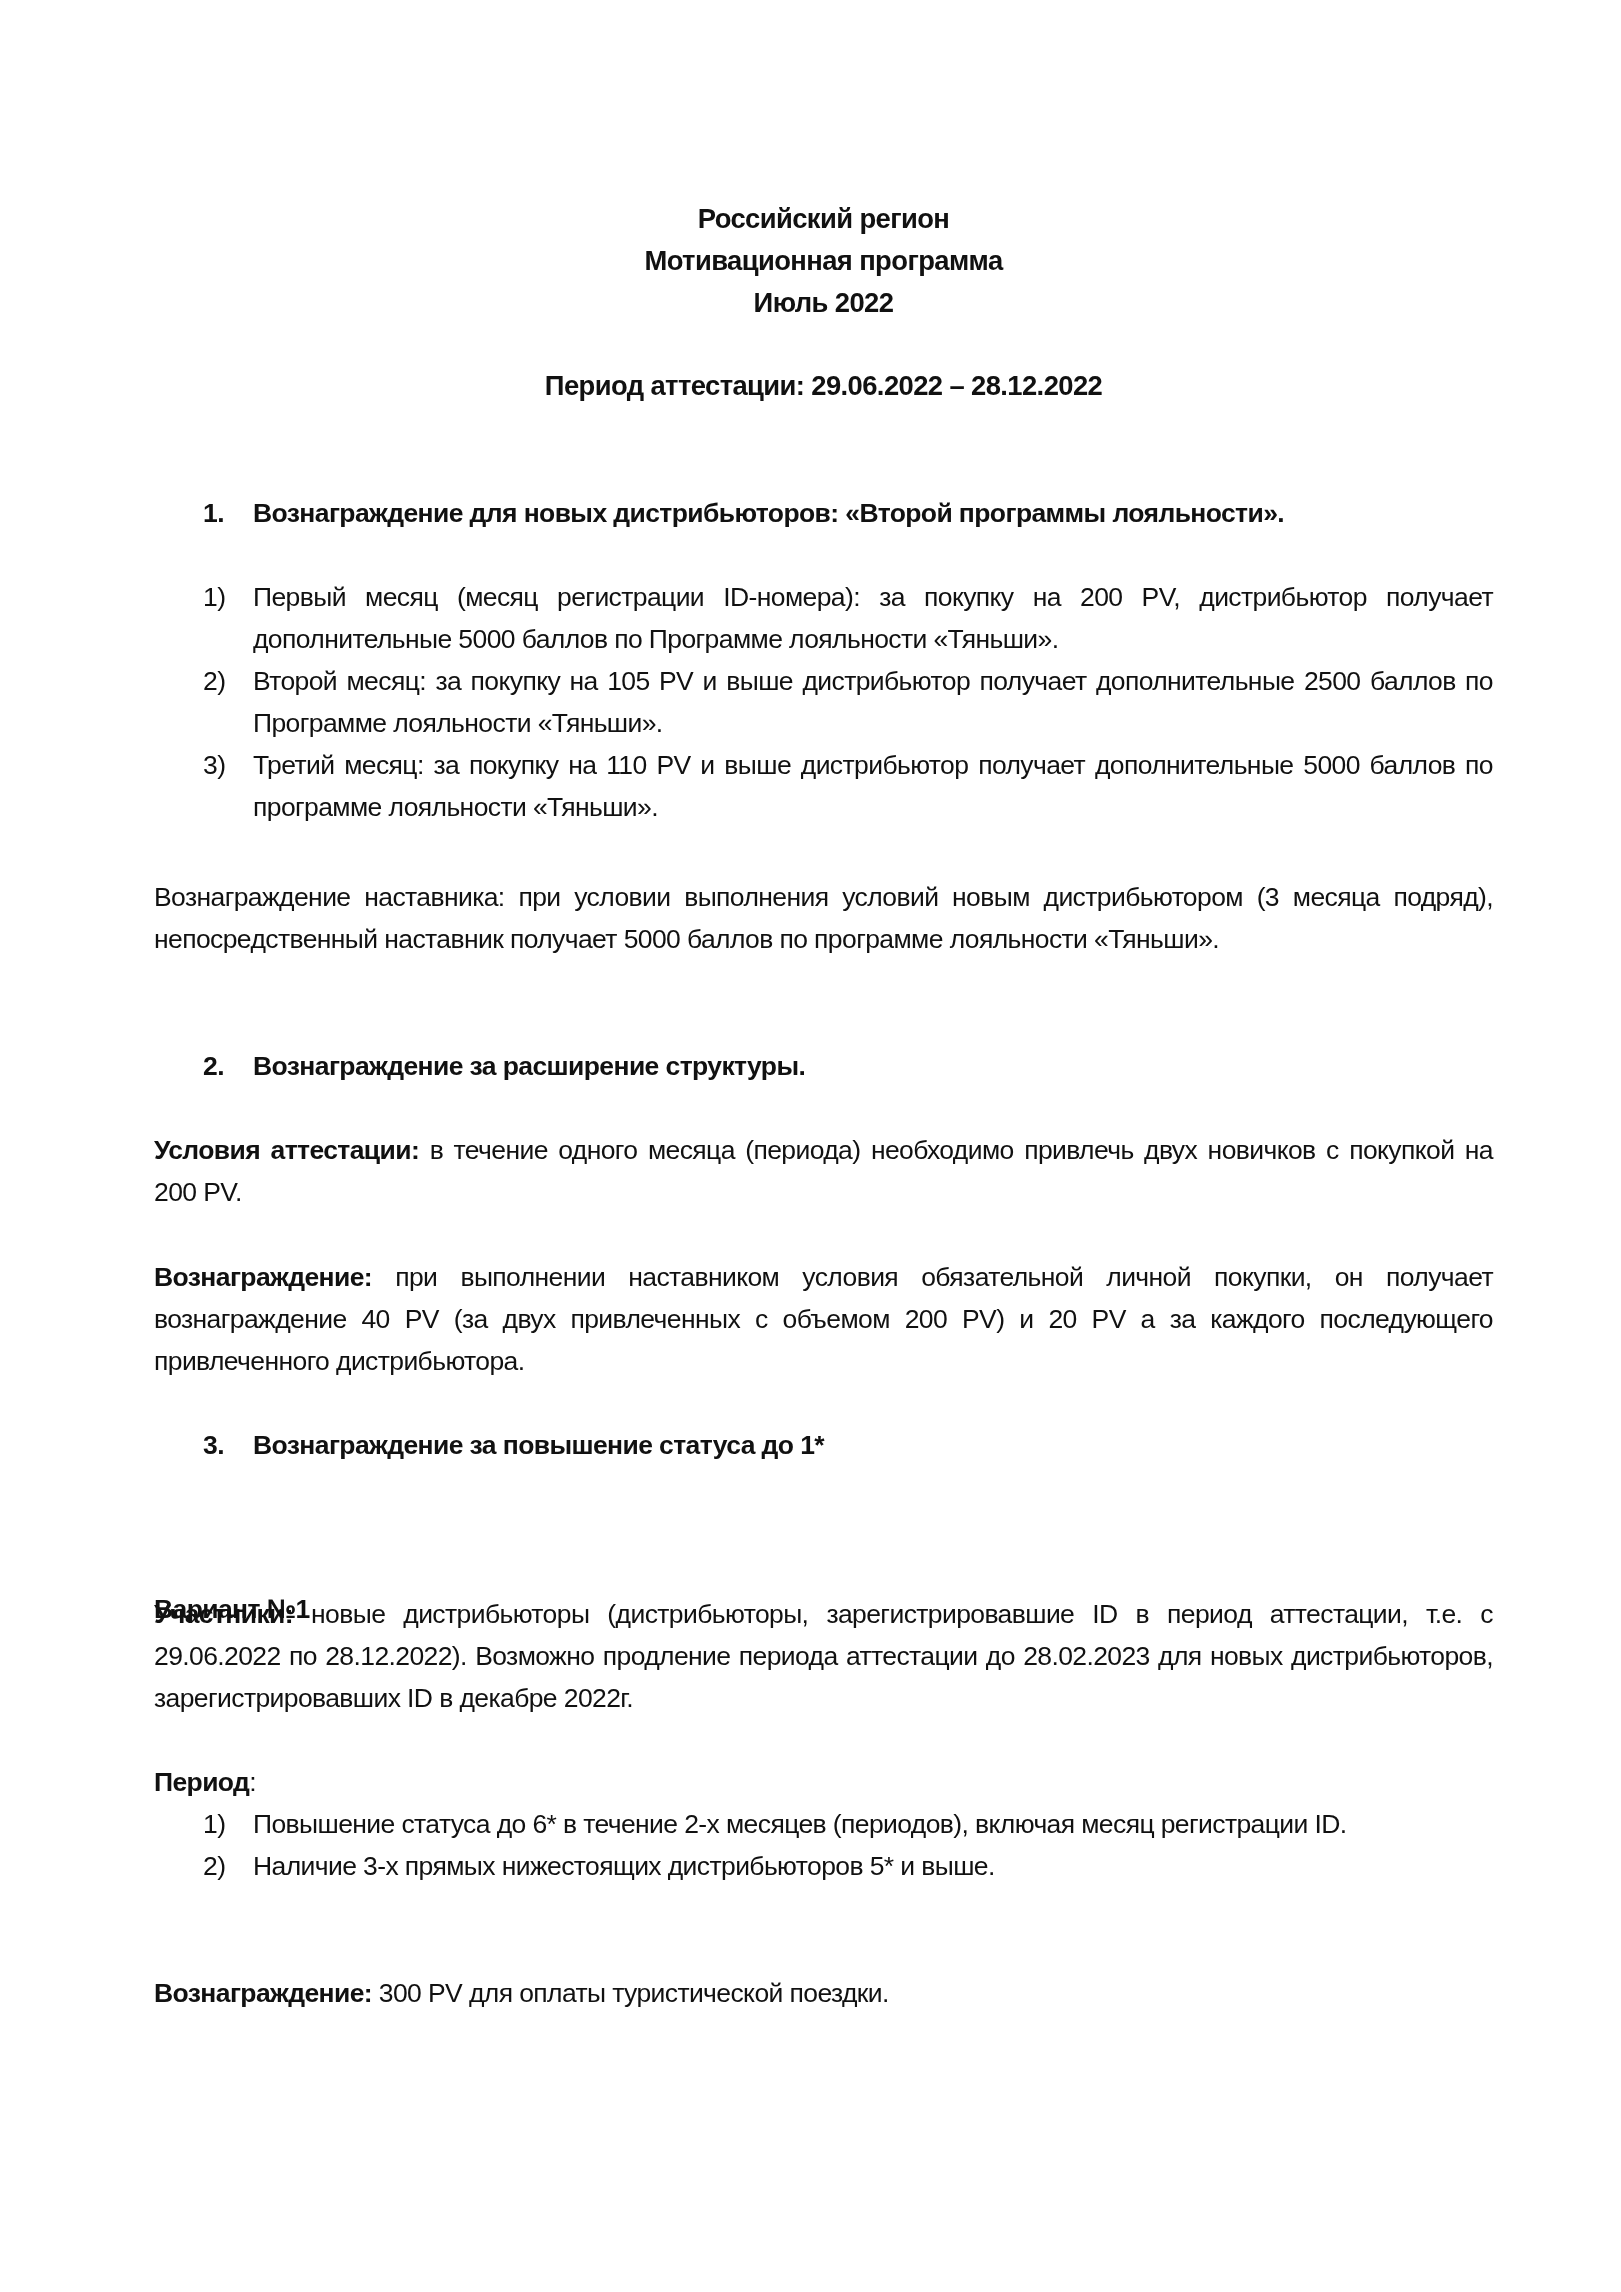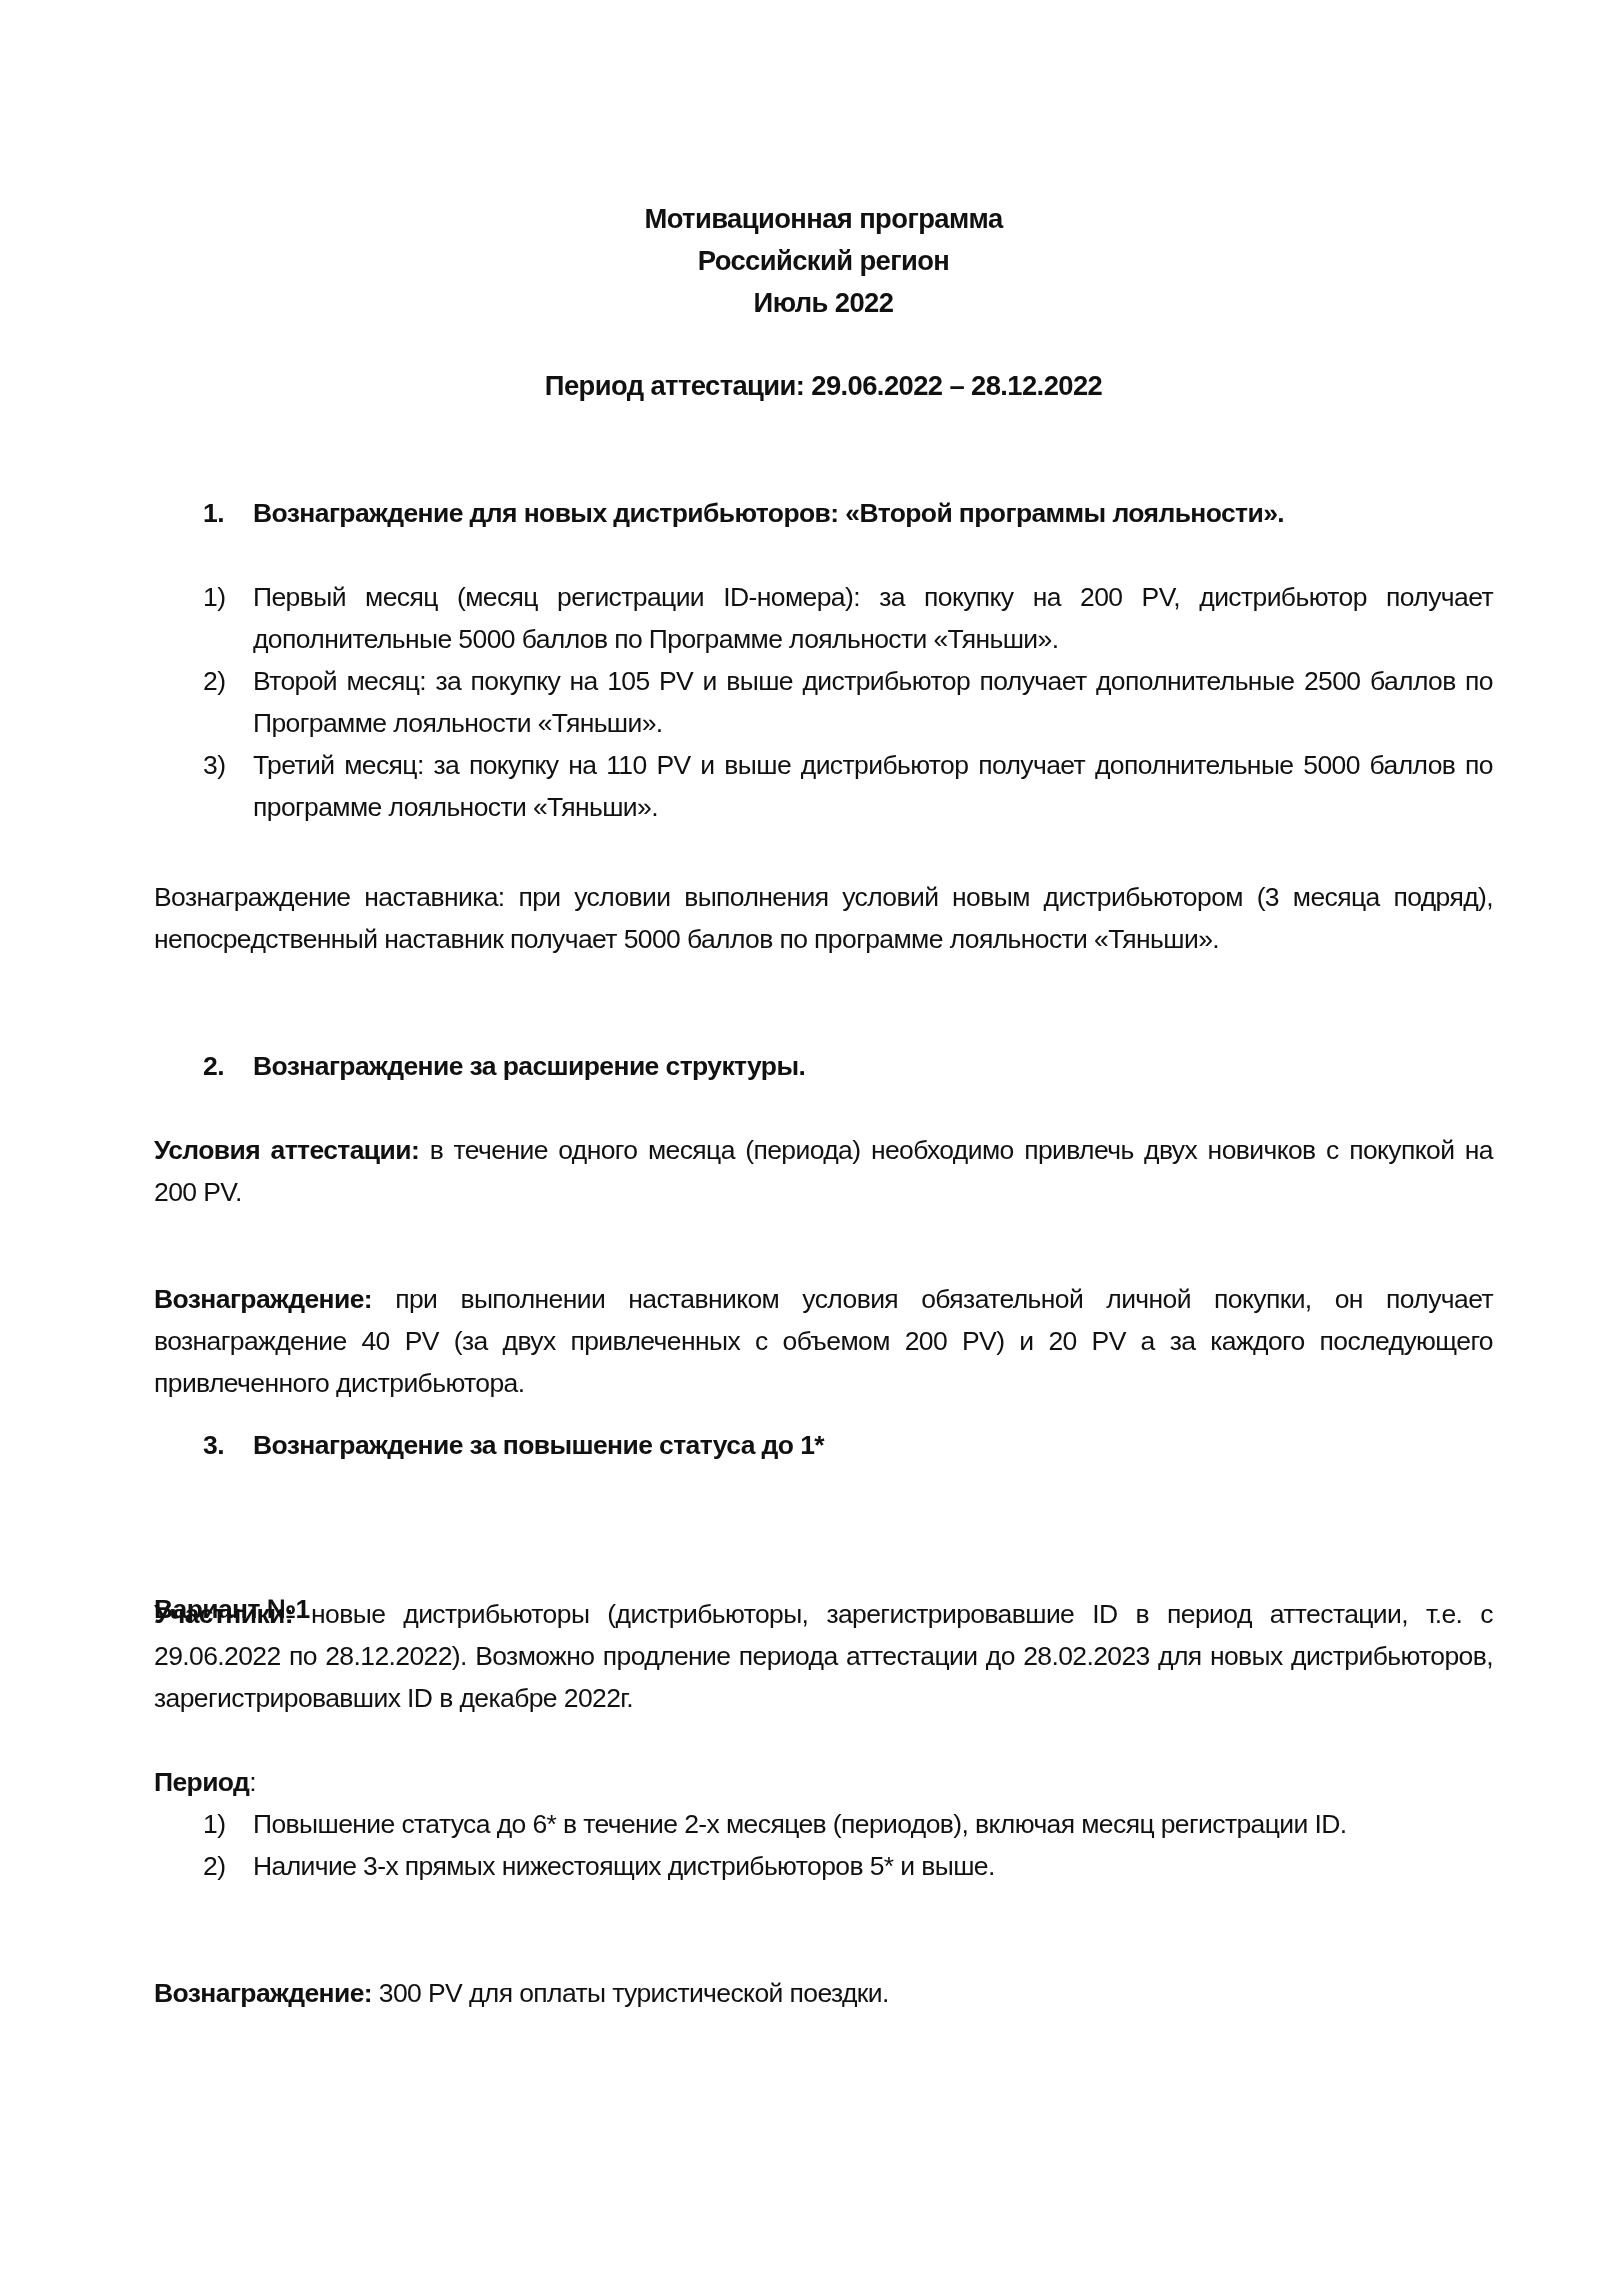--- a/index.html
+++ b/index.html
@@ -39,22 +39,22 @@
     .oitem .txt { flex: 1; text-align: justify; text-align-last: left; }
 
     .para { text-align: justify; text-align-last: left; }
   </style>
 </head>
 <body>
 
 <div class="page">
 
   <div class="abs title-block">
+    <div class="title-line">Российский регион</div>
     <div class="title-line">Мотивационная программа</div>
-    <div class="title-line">Российский регион</div>
     <div class="title-line">Июль 2022</div>
   </div>
   <div class="abs period title-line" style="top:365px;">Период аттестации: 29.06.2022 – 28.12.2022</div>
 
   <div class="abs t sec-head" style="top:492px;">
     <span class="num">1.</span>
     <span>Вознаграждение для новых дистрибьюторов: «Второй программы лояльности».</span>
   </div>
 
   <div class="abs t olist" style="top:576px;">
@@ -76,21 +76,21 @@
 
   <div class="abs t sec-head" style="top:1045px;">
     <span class="num">2.</span>
     <span>Вознаграждение за расширение структуры.</span>
   </div>
 
   <div class="abs t para" style="top:1129px;">
     <span class="b">Условия аттестации:</span><span> в течение одного месяца (периода) необходимо привлечь двух новичков с покупкой на 200 PV.</span>
   </div>
 
-  <div class="abs t para" style="top:1256px;margin-top:22px;">
+  <div class="abs t para" style="top:1256px;">
     <span class="b">Вознаграждение:</span><span> при выполнении наставником условия обязательной личной покупки, он получает вознаграждение 40 PV (за двух привлеченных с объемом 200 PV) и 20 PV а за каждого последующего привлеченного дистрибьютора.</span>
   </div>
 
   <div class="abs t sec-head" style="top:1424px;">
     <span class="num">3.</span>
     <span>Вознаграждение за повышение статуса до 1*</span>
   </div>
 
   <div class="abs t b" style="top:1588px;">Вариант №1</div>
 

